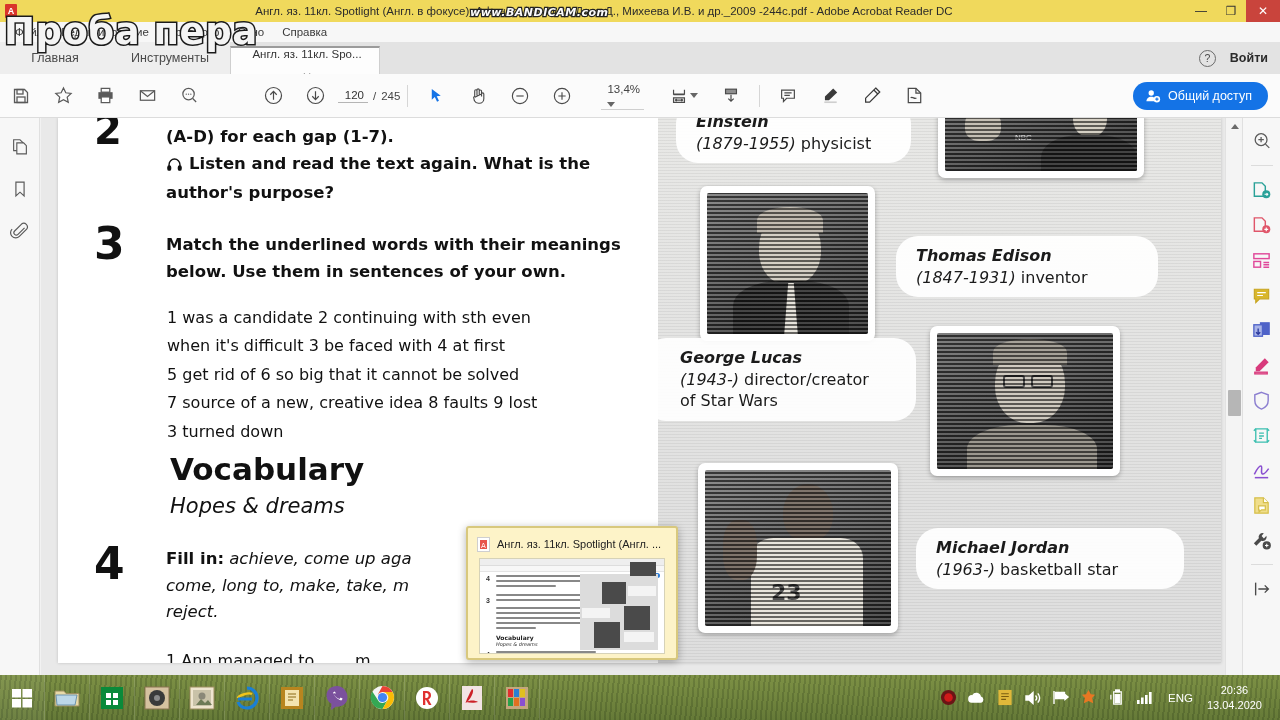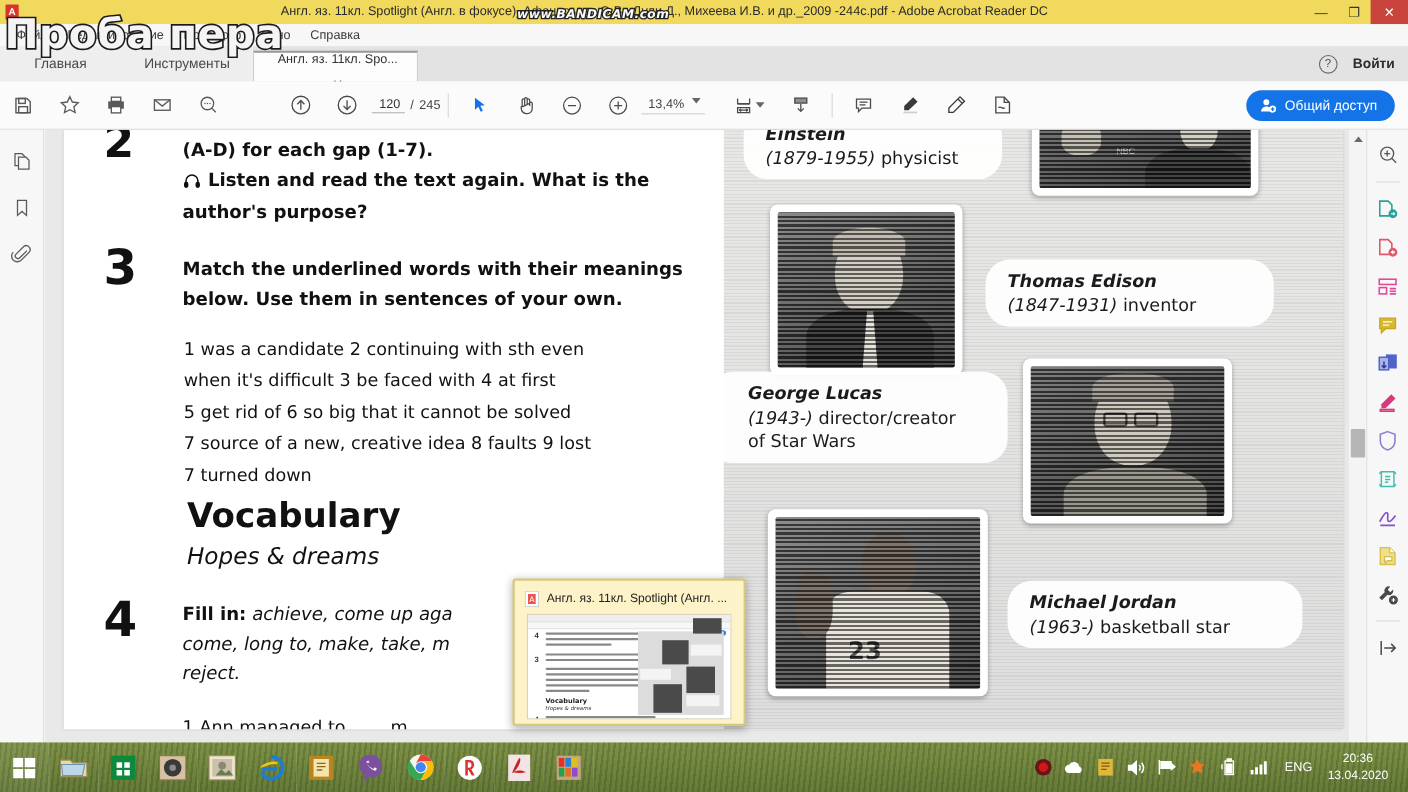--- a/index.html
+++ b/index.html
@@ -87,22 +87,22 @@
   .tbtn svg{ display:block; }
   .tsep{ width:1px;height:22px;background:#d6d6d6;margin:0 7px; }
   .pagebox{
     display:flex;align-items:center;gap:5px;font-size:11.5px;color:#444;margin-left:2px;
   }
   .pagenum{
     border-bottom:1px solid #b5b5b5;min-width:30px;text-align:right;
     padding:1px 4px;font-size:11.5px;color:#333;
   }
   .zoombox{
-    display:flex;align-items:flex-start;gap:7px;margin-left:0;
-    border-bottom:1px solid #cfcfcf;padding:2px 4px 2px 6px;
+    display:flex;align-items:flex-start;gap:7px;margin-left:18px;
+    border-bottom:1px solid #cfcfcf;padding:2px 4px 2px 6px;flex-direction:column;
   }
   .zoomval{ font-size:11.5px;color:#444; }
   .caret{ width:0;height:0;border-left:4px solid transparent;border-right:4px solid transparent;border-top:5px solid #666; }
   #toolbar .flexgrow{ flex:1; }
   .sharebtn{
     background:#1473e6;color:#fff;border-radius:16px;height:28px;
     display:flex;align-items:center;gap:7px;padding:0 16px 0 12px;
     font-size:12.5px;margin-right:12px;
   }
 
@@ -532,21 +532,21 @@
       <div class="extext" style="position:absolute;left:0;top:114px;width:470px;">
         <div>Match the underlined words with their meanings</div>
         <div>below. Use them in sentences of your own.</div>
       </div>
 
       <div class="plainlist" style="position:absolute;left:1px;top:186px;width:440px;">
         <div>1 was a candidate  2 continuing with sth even</div>
         <div>when it's difficult  3 be faced with  4 at first</div>
         <div>5 get rid of  6 so big that it cannot be solved</div>
         <div>7 source of a new, creative idea  8 faults  9 lost</div>
-        <div>7 turned down</div>
+        <div>3 turned down</div>
       </div>
 
       <div class="vocab" style="position:absolute;left:4px;top:334px;">Vocabulary</div>
       <div class="vocabsub" style="position:absolute;left:4px;top:375px;">Hopes &amp; dreams</div>
 
       <div class="exnum" style="left:-72px; top:424px; font-size:44px;">4</div>
       <div class="fillin" style="position:absolute;left:0;top:428px;width:470px;">
         <div>
           <b>Fill in:</b>
           <i>achieve, come up aga</i>

